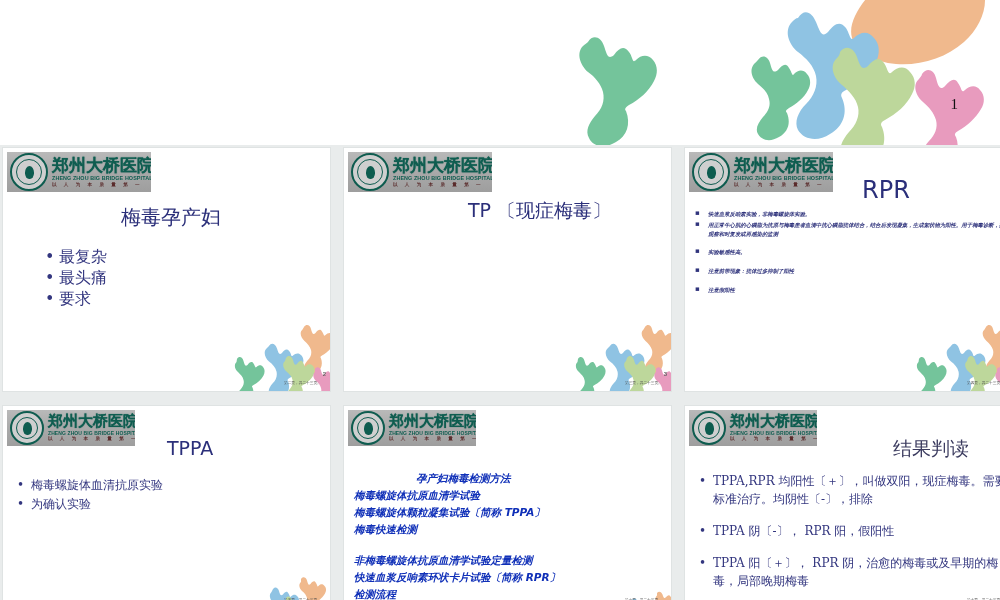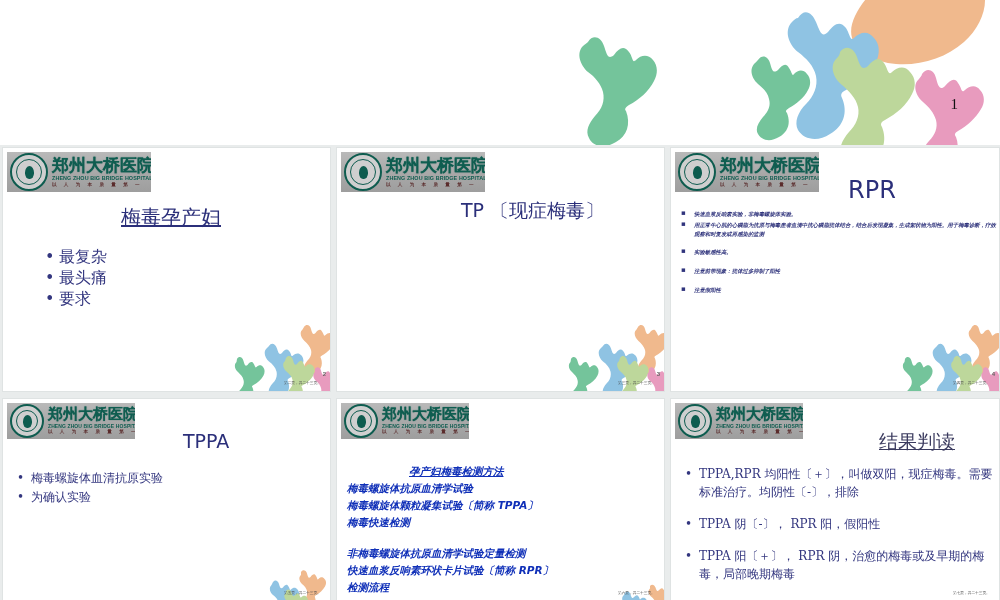--- a/index.html
+++ b/index.html
@@ -25,21 +25,21 @@
     position:absolute;left:0;top:127px;width:1000px;text-align:center;
     font-size:9.5px;color:#1a1a1a;letter-spacing:.3px;
   }
 
   
   #slide-grid{
     position:absolute;left:0;top:145px;width:1000px;height:455px;
     display:grid;grid-template-columns:333px 333px 334px;
     grid-template-rows:250px 205px;
     background:#e9ecec;
-    gap:1px;
+    gap:8px;
   }
   .slide{
     position:relative;background:#ffffff;overflow:hidden;
     border:1px solid #dfe3e3;
     box-sizing:border-box;
   }
   .slide.row1{margin:2px 2px 3px 2px;}
   .slide.row2{margin:2px 2px 0 2px;}
 
   
@@ -78,21 +78,21 @@
   .logo.sm .logo-en{font-size:5px;}
   .logo-sub{
     font-size:4.6px;font-weight:bold;color:#5a2b2b;letter-spacing:3px;
     white-space:nowrap;margin-top:1.5px;
   }
 
   
   .s-title{
     position:absolute;color:#2b2f7a;white-space:nowrap;
   }
-  .title-serif{font-family:"DejaVu Serif","Liberation Serif",serif;text-decoration:underline;}
+  .title-serif{font-family:"DejaVu Serif","Liberation Serif",serif;}
   .title-sans{font-family:"DejaVu Sans","Liberation Sans",sans-serif;}
 
   
   ul.blist{list-style:none;margin:0;padding:0;position:absolute;}
   ul.blist li{
     position:relative;padding-left:14px;color:#33367f;
     font-family:"DejaVu Serif","Liberation Serif",serif;
   }
   ul.blist li::before{
     content:"•";position:absolute;left:0;top:0;color:#33367f;
@@ -242,21 +242,21 @@
     <div class="logo sm">
       <div class="logo-mark">
           <div class="logo-mark-inner"></div>
         </div>
       <div class="logo-text">
         <div class="logo-cn">郑州大桥医院</div>
         <div class="logo-en">ZHENG ZHOU BIG BRIDGE HOSPITAL</div>
         <div class="logo-sub">以 人 为 本  质 量 第 一</div>
       </div>
     </div>
-    <div class="s-title title-sans" style="left:180px;top:31px;font-size:19px;">TPPA</div>
+    <div class="s-title title-sans" style="left:164px;top:31px;font-size:19px;">TPPA</div>
     <ul class="blist" style="left:14px;top:70px;font-size:12px;line-height:19px;">
       <li>梅毒螺旋体血清抗原实验</li>
       <li>为确认实验</li>
     </ul>
     <div class="leafwrap" style="left:250px;top:172px;">
       <svg width="85" height="40" viewBox="0 0 170 80">
         <path fill="#F0B98D" d="M96 2 c4 -6 10 -3 12 3 c2 7 3 11 7 7 c4 -5 8 -8 11 -2 c3 4 2 9 5 6 c3 -4 9 -5 12 0 c4 4 4 10 1 15 c-4 7 -11 14 -18 17 c-2 2 -3 3 -2 5 c3 9 1 17 -7 22 c-8 5 -16 3 -19 -3 c-2 -5 0 -10 5 -15 c4 -5 7 -11 5 -17 c-1 -5 -5 -10 -10 -14 c-5 -4 -8 -13 -2 -18z"></path>
         <path fill="#8FC3E3" d="M40 22 c4 -6 10 -3 12 4 c2 7 3 11 8 7 c4 -5 8 -8 11 -2 c3 4 2 9 5 6 c4 -4 9 -5 13 0 c4 4 4 11 1 16 c-4 8 -12 15 -20 19 c-2 1 -3 3 -2 5 c4 10 1 19 -8 24 c-8 5 -17 4 -20 -3 c-3 -5 0 -11 5 -17 c5 -5 8 -11 6 -18 c-1 -6 -6 -11 -11 -15 c-6 -5 -9 -14 -3 -20z"></path>
         <path fill="#BDD79B" d="M66 40 c4 -5 9 -3 11 3 c2 6 3 9 6 6 c4 -4 7 -7 9 -2 c3 4 2 8 5 5 c3 -3 8 -4 10 0 c4 4 4 9 1 13 c-3 6 -10 12 -16 15 c-2 1 -3 2 -1 4 c3 8 1 15 -6 19 c-7 4 -14 2 -17 -3 c-2 -4 0 -9 4 -13 c4 -5 6 -9 5 -14 c-1 -5 -5 -9 -9 -13 c-5 -4 -8 -11 -2 -16z"></path>
       </svg>
@@ -269,21 +269,21 @@
       <div class="logo-mark">
           <div class="logo-mark-inner"></div>
         </div>
       <div class="logo-text">
         <div class="logo-cn">郑州大桥医院</div>
         <div class="logo-en">ZHENG ZHOU BIG BRIDGE HOSPITAL</div>
         <div class="logo-sub">以 人 为 本  质 量 第 一</div>
       </div>
     </div>
     <div style="position:absolute;left:10px;top:64px;width:320px;font-size:10.5px;line-height:17px;">
-      <div class="blockline" style="margin-left:62px;text-decoration:underline;">孕产妇梅毒检测方法</div>
+      <div class="blockline" style="margin-left:62px;">孕产妇梅毒检测方法</div>
       <div class="blockline">梅毒螺旋体抗原血清学试验</div>
       <div class="blockline">梅毒螺旋体颗粒凝集试验〔简称 TPPA〕</div>
       <div class="blockline">梅毒快速检测</div>
       <div style="height:14px;"></div>
       <div class="blockline">非梅毒螺旋体抗原血清学试验定量检测</div>
       <div class="blockline">快速血浆反响素环状卡片试验〔简称 RPR〕</div>
       <div class="blockline">检测流程</div>
     </div>
     <div class="leafwrap" style="left:270px;top:186px;">
       <svg width="70" height="26" viewBox="0 0 140 52">

